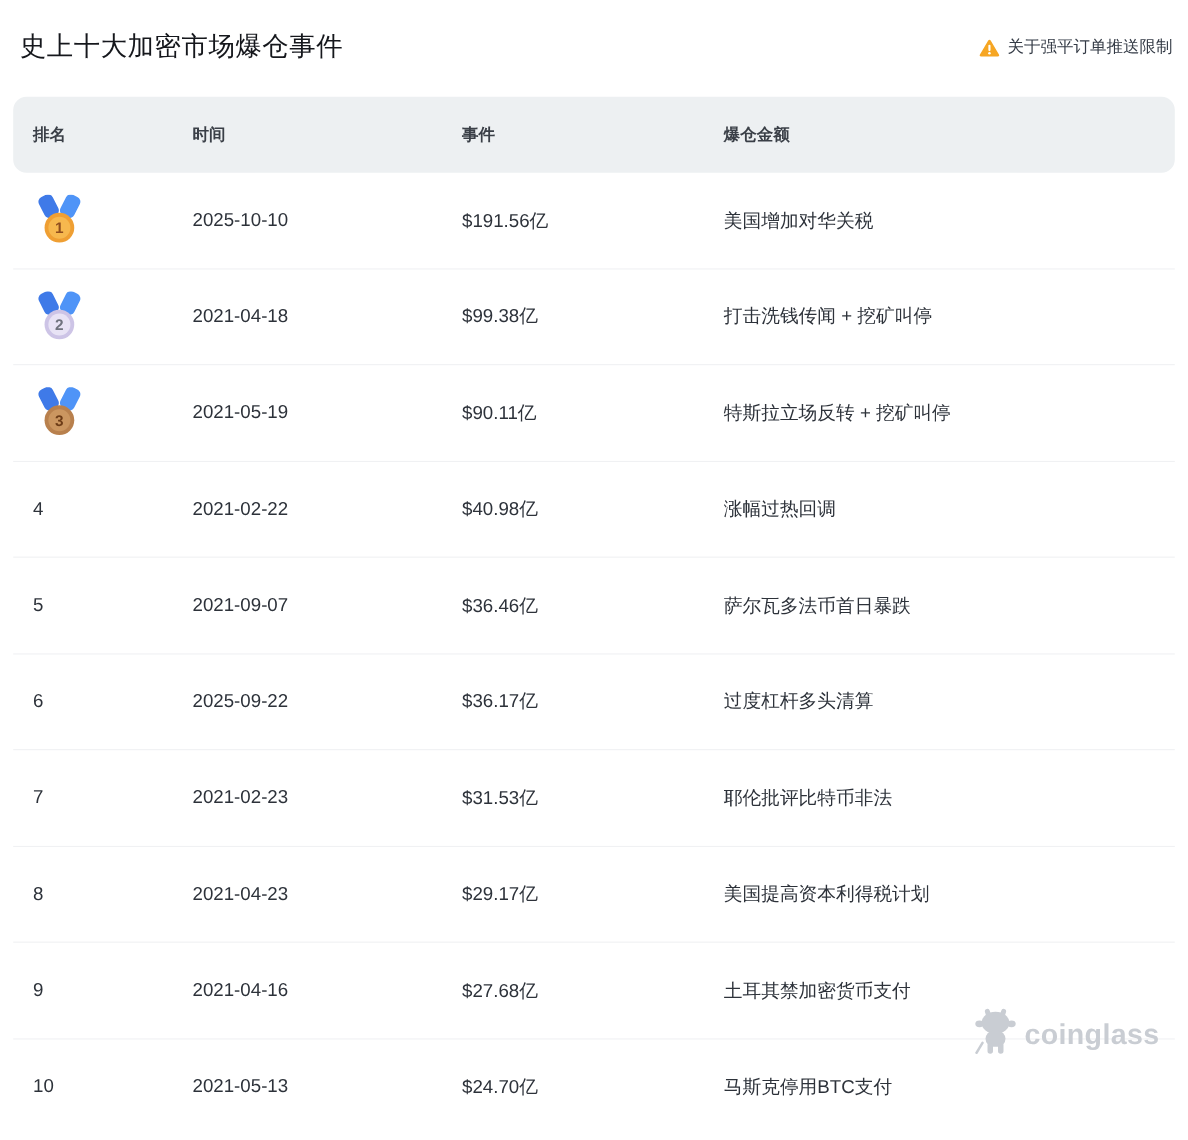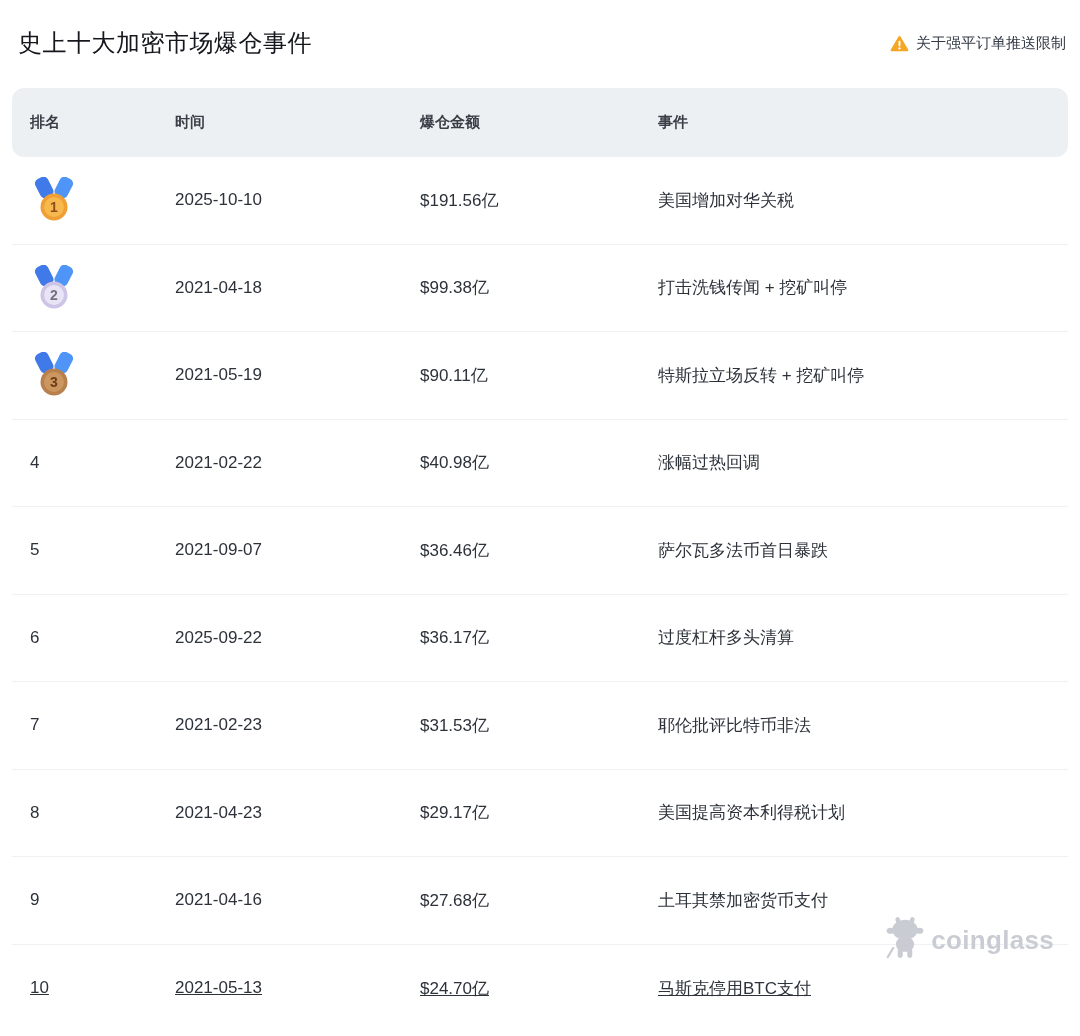--- a/index.html
+++ b/index.html
@@ -38,21 +38,21 @@
     background: #edf0f2;
     border-radius: 12px;
     height: 69px;
     font-size: 15px; font-weight: 600; color: #3a3f47;
   }
   .trow {
     height: 87.5px;
     border-bottom: 1px solid #f0f1f3;
     font-size: 17px; color: #2d323a;
   }
-  .trow:last-child { border-bottom: none; text-decoration: underline; }
+  .trow:last-child { border-bottom: none; }
   .cell-rank { display: flex; align-items: center; }
   .rank-num { font-size: 17px; color: #2d323a; }
   .medal { display: block; margin-left: 4px; }
   .medal text {
     font-family: "Liberation Sans", sans-serif;
     font-weight: bold; font-size: 14px;
   }
   .watermark {
     position: absolute;
     top: 917px; right: 26px;
@@ -79,22 +79,22 @@
       </svg>
     </span>
     <span>关于强平订单推送限制</span>
   </div>
 </div>
 
 <div class="gtable">
   <div class="grid thead">
     <div>排名</div>
     <div>时间</div>
+    <div>事件</div>
     <div>爆仓金额</div>
-    <div>事件</div>
   </div>
 
   <div class="grid trow">
     <div class="cell-rank">
       <svg class="medal" width="40" height="46" viewBox="0 0 40 46">
         <rect x="3" y="0" width="14" height="21" rx="5" fill="#3f7ae8" transform="rotate(-27 10 10)"></rect>
         <rect x="23" y="0" width="14" height="21" rx="5" fill="#4f94f7" transform="rotate(27 30 10)"></rect>
         <circle cx="20" cy="30" r="13.5" fill="#ef9f33"></circle>
         <circle cx="20" cy="30" r="10" fill="#f7b84e"></circle>
         <text x="20" y="35" text-anchor="middle" fill="#8f4d1e">1</text>

